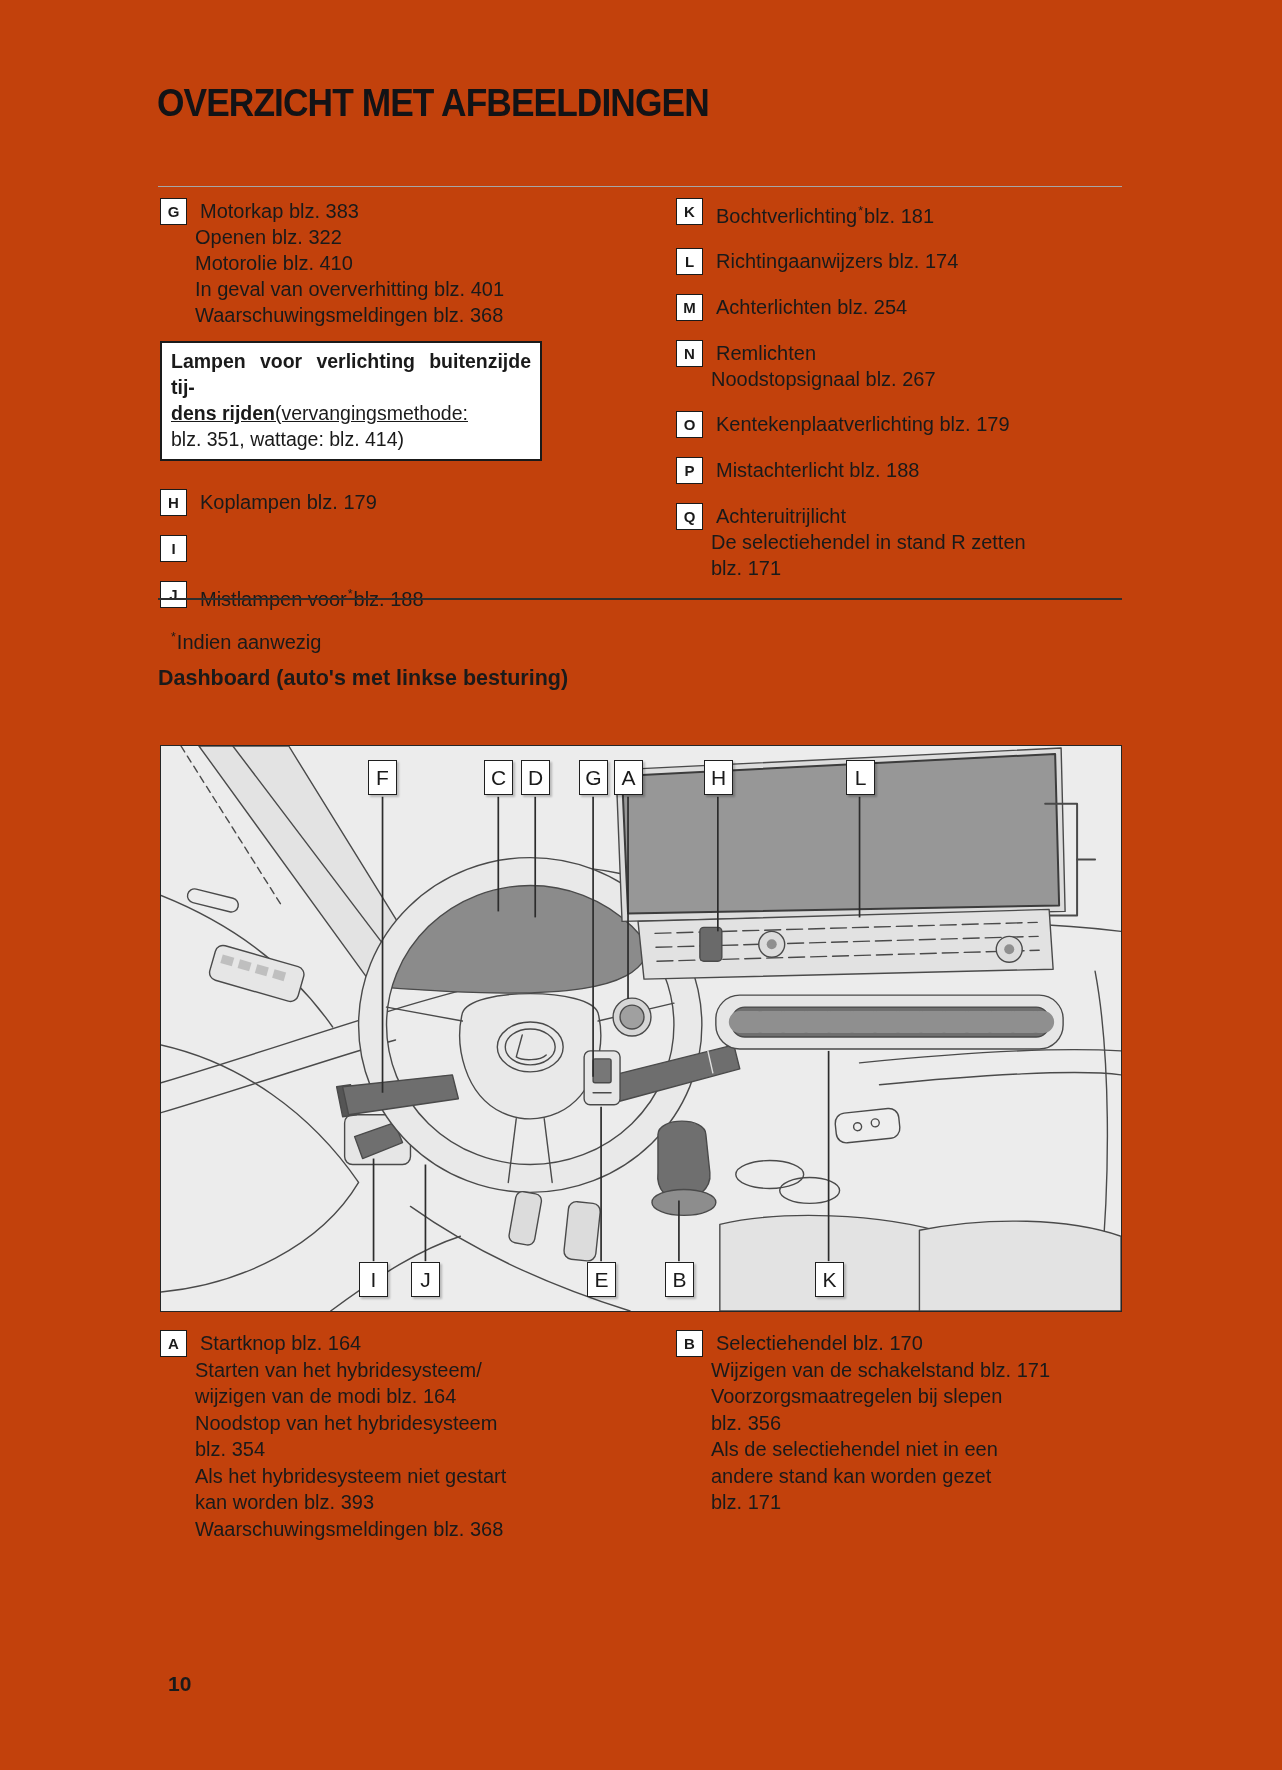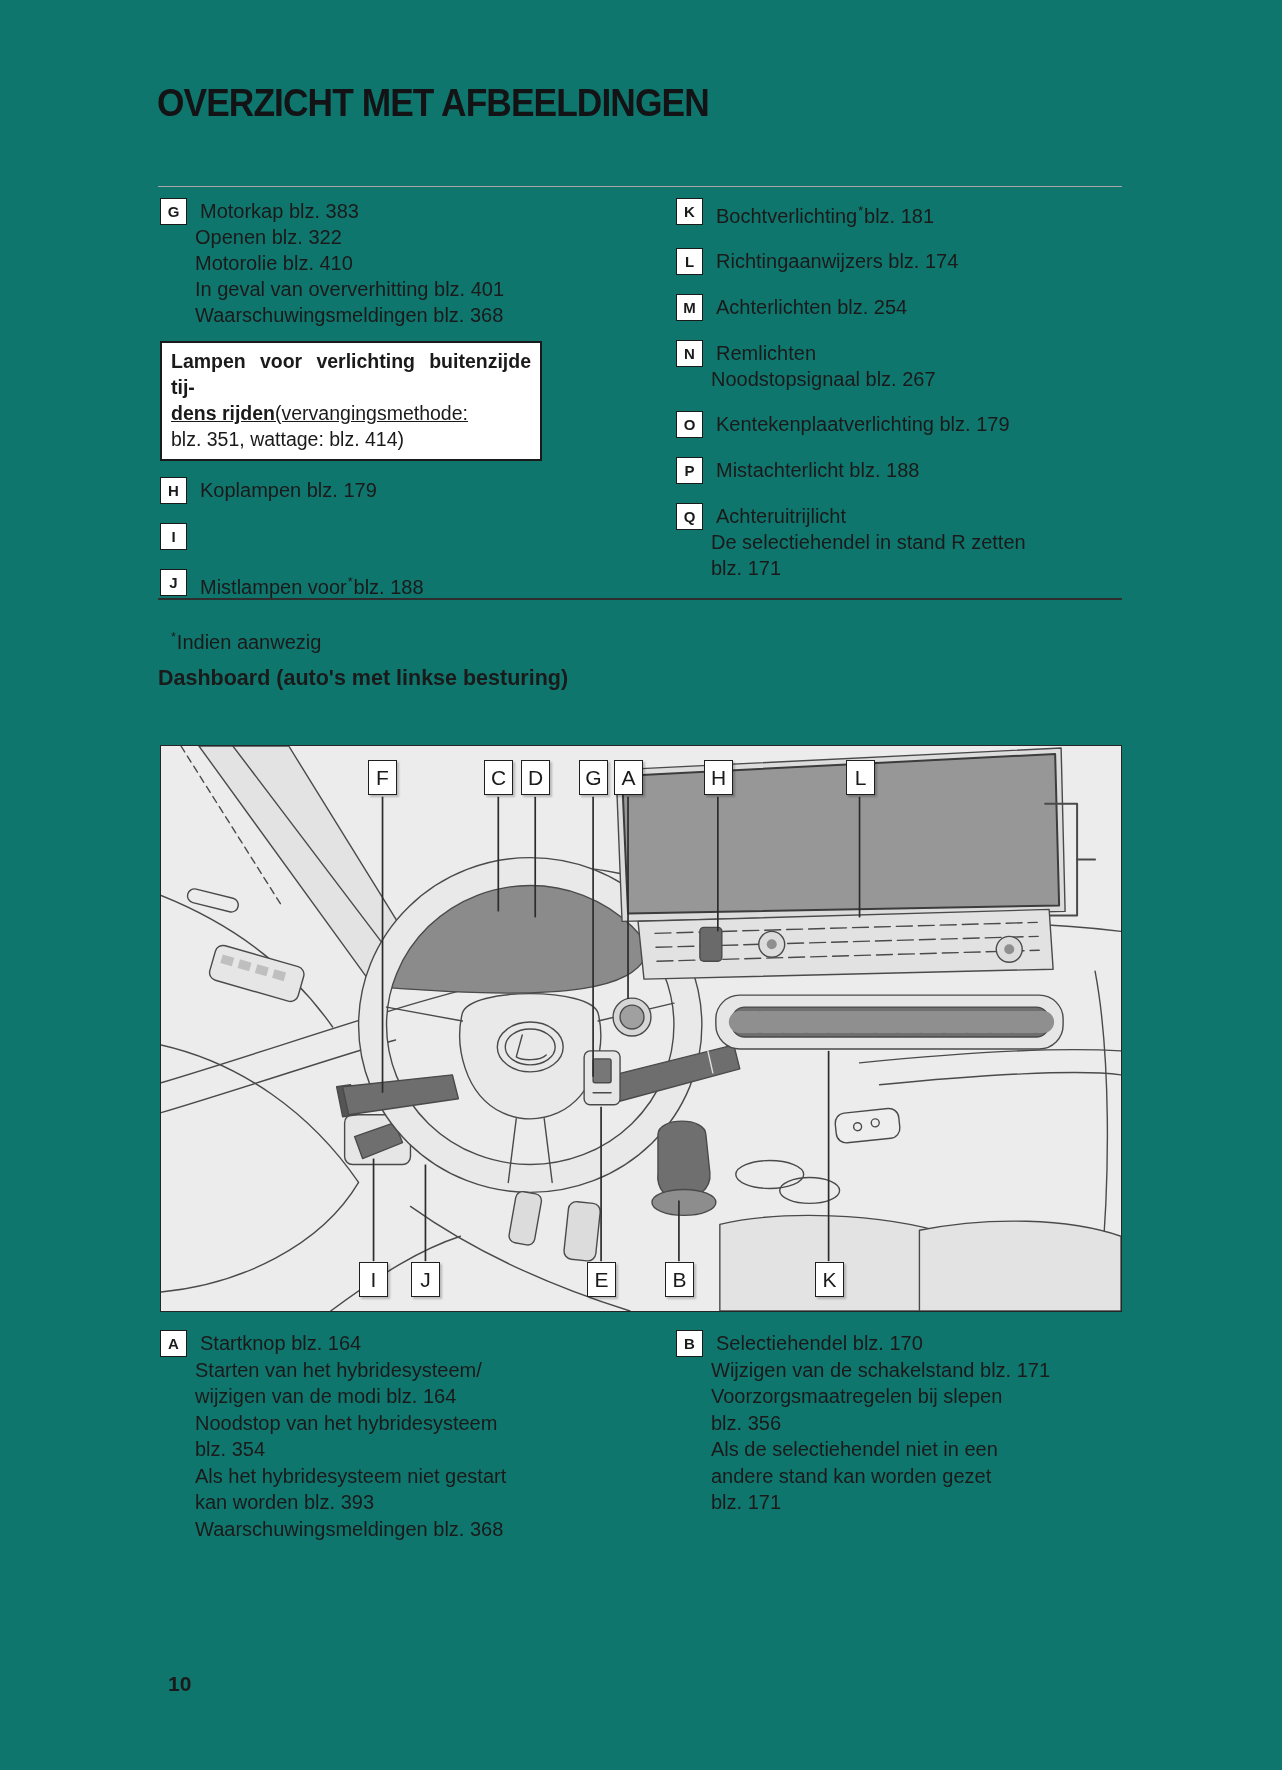--- a/index.html
+++ b/index.html
@@ -1,17 +1,17 @@
 <!DOCTYPE html>
 <html><head>
 <meta charset="utf-8">
 <style>
   html,body{margin:0;padding:0;background:#ffffff;}
   #page{
-    position:relative;width:1282px;height:1770px;background:#0f766e;
+    position:relative;width:1282px;height:1770px;background:#c2410c;
     font-family:"Liberation Sans",sans-serif;color:#1a1a1a;overflow:hidden;
   }
   .abs{position:absolute;}
   
   #title{
     left:157px;top:82px;font-size:38px;font-weight:800;letter-spacing:-1px;
     transform:scaleX(.93);transform-origin:left top;white-space:nowrap;color:#131316;
   }
   .rule-light{left:158px;width:964px;height:1px;background:#a6a6a6;}
   .rule-dark{left:158px;width:964px;height:2px;background:#2e2e2e;}
@@ -24,21 +24,21 @@
     flex:0 0 auto;width:27px;height:27px;border:1.5px solid #1a1a1a;background:#fff;
     display:flex;align-items:center;justify-content:center;
     font-size:15px;font-weight:700;box-sizing:border-box;
   }
   .itext{margin-left:8px;font-size:20px;line-height:26px;white-space:nowrap;}
   .itext .fl{padding-left:5px;}
   .sup{font-size:62%;vertical-align:super;margin:0 1px;}
   
   #note-box{
     box-sizing:border-box;width:382px;border:2px solid #1a1a1a;background:#fff;
-    padding:5px 9px 7px 9px;margin:-6px 0 16px 0;font-size:19.5px;line-height:26px;
+    padding:5px 9px 7px 9px;margin:-6px 0 28px 0;font-size:19.5px;line-height:26px;
   }
   #note-box .jl1{font-weight:700;text-align:justify;text-align-last:justify;}
   #note-box .jl2{display:flex;justify-content:flex-start;text-decoration:underline;}
   #note-box .jl2 b{font-weight:700;}
   
   #footnote{left:170px;top:630px;font-size:20px;}
   #section-heading{left:158px;top:666px;font-size:21.5px;font-weight:700;}
   
   #diagram{
     left:160px;top:745px;width:962px;height:567px;background:#ececec;

